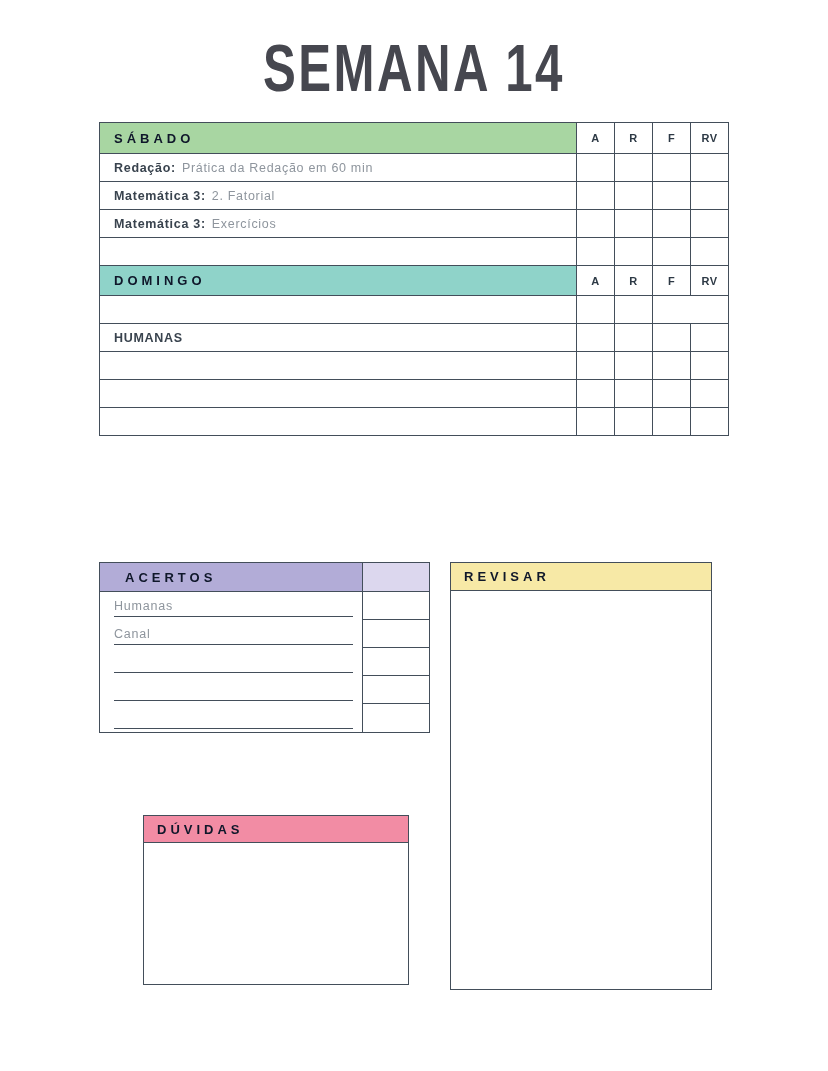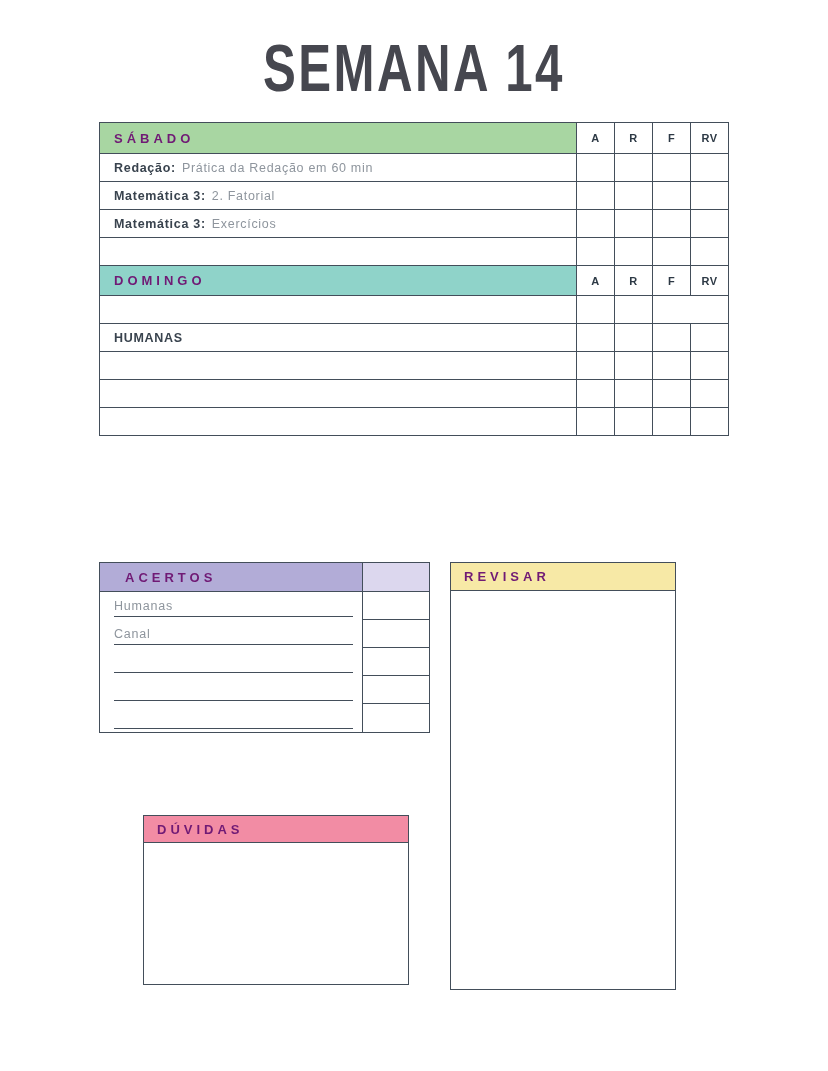--- a/index.html
+++ b/index.html
@@ -32,21 +32,21 @@
     grid-template-columns: 1fr 38px 38px 38px 38px;
     height: 28px;
     border-top: 1px solid #434e5a;
   }
   .s-row:first-child { border-top: none; }
   .s-row.header { height: 30px; }
   .s-row .cell { display: flex; align-items: center; overflow: hidden; }
   .s-row .cell + .cell { border-left: 1px solid #434e5a; }
   .s-row .label { padding-left: 14px; }
   .sec-title {
-    font-weight: bold; font-size: 13px; color: #701a75; letter-spacing: 4px;
+    font-weight: bold; font-size: 13px; color: #0f172a; letter-spacing: 4px;
   }
   .check { justify-content: center; }
   .check.head { font-weight: bold; font-size: 11px; color: #2d3945; letter-spacing: 0.5px; }
   .subj { font-weight: bold; font-size: 12.5px; color: #39434e; letter-spacing: 0.7px; white-space: nowrap; text-align: center; }
   .task { font-size: 12.5px; color: #8e959d; letter-spacing: 0.7px; margin-left: 6px; white-space: nowrap; }
 
   
   .acertos {
     position: absolute; left: 99px; top: 562px; width: 331px;
     border: 1.5px solid #434e5a; background: #fff;
@@ -57,21 +57,21 @@
   .a-val { border-left: 1px solid #434e5a; }
   .a-row:not(.a-header) .a-val { border-bottom: 1px solid #434e5a; }
   .a-row:last-child .a-val { border-bottom: none; }
   .a-row:not(.a-header) .a-label::after {
     content: ""; position: absolute; left: 14px; right: 9px; bottom: 3px;
     border-bottom: 1px solid #434e5a;
   }
   .a-text { font-size: 12.5px; color: #8e959d; letter-spacing: 0.8px; }
 
   
-  .revisar { position: absolute; left: 450px; top: 562px; width: 226px; }
+  .revisar { position: absolute; left: 450px; top: 562px; width: 262px; }
   .panel-header {
     height: 29px; display: flex; align-items: center; padding-left: 13px;
     border: 1.5px solid #434e5a;
   }
   .revisar .panel-body { height: 399px; border: 1.5px solid #434e5a; border-top: none; background: #fff; }
 
   
   .duvidas { position: absolute; left: 99px; top: 815px; width: 310px; padding-left: 44px; }
   .duvidas .panel-header { height: 28px; }
   .duvidas .panel-body { height: 142px; border: 1.5px solid #434e5a; border-top: none; background: #fff; }

